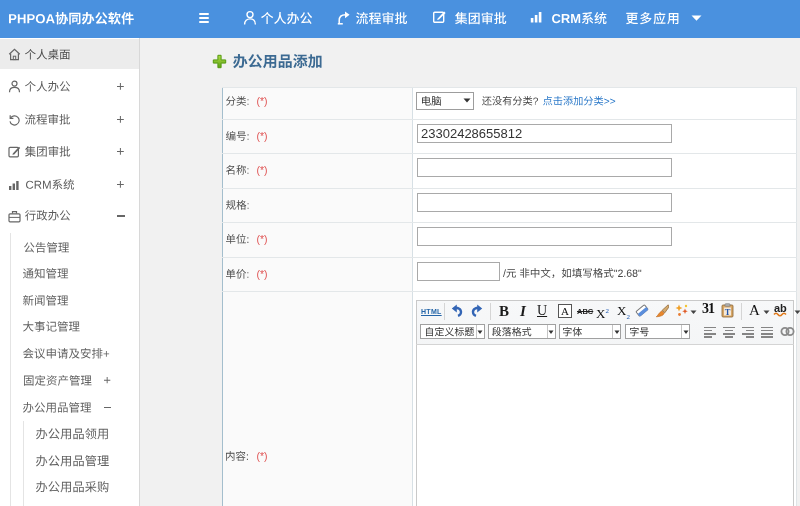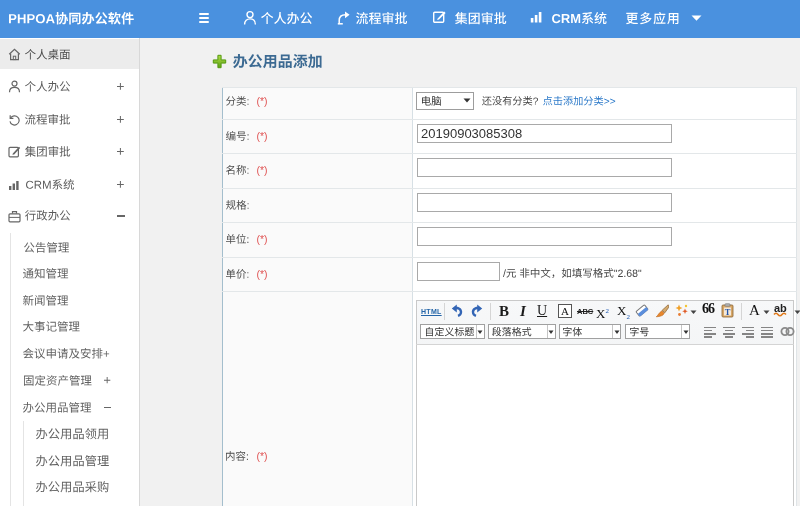--- a/index.html
+++ b/index.html
@@ -201,21 +201,21 @@
 <div style="position:absolute;left:481.24px;top:95.29px;line-height:0;"><svg width="58.05" height="11.41" viewBox="-0.76 -9.57 58.05 11.41">
         <path d="M6.905399999999999 -4.9674C7.6499999999999995 -4.233 8.629199999999999 -3.2129999999999996 9.0984 -2.6111999999999997L9.669599999999999 -3.1517999999999997C9.18 -3.7331999999999996 8.1906 -4.7124 7.456199999999999 -5.4162ZM0.8363999999999999 -7.9967999999999995C1.3973999999999998 -7.466399999999999 2.0808 -6.721799999999999 2.4071999999999996 -6.242399999999999L3.0294 -6.731999999999999C2.6927999999999996 -7.190999999999999 1.9889999999999999 -7.904999999999999 1.428 -8.415ZM3.3149999999999995 -7.8744V-7.109399999999999H6.4056C5.599799999999999 -5.477399999999999 4.3248 -4.079999999999999 2.8661999999999996 -3.1925999999999997C3.0498 -3.0498 3.3353999999999995 -2.7335999999999996 3.4475999999999996 -2.5907999999999998C4.3248 -3.1721999999999997 5.161199999999999 -3.9473999999999996 5.8751999999999995 -4.8552V-0.6731999999999999H6.6606V-5.9772C6.884999999999999 -6.334199999999999 7.0992 -6.721799999999999 7.282799999999999 -7.109399999999999H9.465599999999998V-7.8744ZM2.5296 -5.1102H0.42839999999999995V-4.3553999999999995H1.7645999999999997V-1.1831999999999998C1.3157999999999999 -0.9995999999999999 0.7956 -0.5202 0.24479999999999996 0.09179999999999999L0.816 0.8363999999999999C1.3157999999999999 0.12239999999999998 1.7952 -0.5304 2.1216 -0.5304C2.3459999999999996 -0.5304 2.6927999999999996 -0.16319999999999998 3.1211999999999995 0.12239999999999998C3.8555999999999995 0.5915999999999999 4.7226 0.7038 6.0485999999999995 0.7038C7.078799999999999 0.7038 8.9658 0.6426 9.69 0.5915999999999999C9.7104 0.357 9.832799999999999 -0.051 9.9348 -0.2652C8.904599999999999 -0.153 7.343999999999999 -0.06119999999999999 6.079199999999999 -0.06119999999999999C4.8858 -0.06119999999999999 3.9881999999999995 -0.1326 3.3149999999999995 -0.5711999999999999C2.9579999999999997 -0.7956 2.7234 -0.9995999999999999 2.5296 -1.1219999999999999Z M11.056799999999999 -7.884599999999999C11.678999999999998 -7.537799999999999 12.495 -7.017599999999999 12.902999999999999 -6.7014L13.351799999999999 -7.323599999999999C12.923399999999999 -7.629599999999999 12.097199999999999 -8.109 11.485199999999999 -8.425199999999998ZM10.556999999999999 -5.120399999999999C11.1894 -4.8042 12.025799999999998 -4.3145999999999995 12.443999999999999 -4.0085999999999995L12.872399999999999 -4.640999999999999C12.433799999999998 -4.946999999999999 11.597399999999999 -5.3957999999999995 10.965 -5.681399999999999ZM10.873199999999999 0.17339999999999997 11.515799999999999 0.6629999999999999C12.076799999999999 -0.2754 12.7602 -1.5605999999999998 13.259999999999998 -2.6418L12.698999999999998 -3.1211999999999995C12.137999999999998 -1.9583999999999997 11.3934 -0.6222 10.873199999999999 0.17339999999999997ZM14.738999999999999 -8.2008V-7.0482C14.738999999999999 -6.273 14.524799999999999 -5.406 13.147799999999998 -4.773599999999999C13.300799999999999 -4.6613999999999995 13.565999999999999 -4.3656 13.668 -4.2024C15.167399999999999 -4.9266 15.4836 -6.0485999999999995 15.4836 -7.027799999999999V-7.4868H17.482799999999997V-5.9772C17.482799999999997 -5.120399999999999 17.6562 -4.814399999999999 18.400799999999997 -4.814399999999999C18.543599999999998 -4.814399999999999 19.176 -4.814399999999999 19.3494 -4.814399999999999C19.5738 -4.814399999999999 19.818599999999996 -4.824599999999999 19.9512 -4.8755999999999995C19.930799999999998 -5.0694 19.900199999999998 -5.3957999999999995 19.879799999999996 -5.609999999999999C19.737 -5.5794 19.492199999999997 -5.558999999999999 19.339199999999998 -5.558999999999999C19.176 -5.558999999999999 18.5946 -5.558999999999999 18.4518 -5.558999999999999C18.278399999999998 -5.558999999999999 18.247799999999998 -5.661 18.247799999999998 -5.956799999999999V-8.2008ZM18.1866 -3.3455999999999997C17.799 -2.5601999999999996 17.217599999999997 -1.9175999999999997 16.5138 -1.3973999999999998C15.8202 -1.9379999999999997 15.2694 -2.5907999999999998 14.892 -3.3455999999999997ZM13.678199999999999 -4.0596V-3.3455999999999997H14.331L14.126999999999999 -3.2741999999999996C14.545199999999998 -2.3663999999999996 15.1266 -1.5912 15.860999999999999 -0.9587999999999999C14.973599999999998 -0.43859999999999993 13.953599999999998 -0.09179999999999999 12.9132 0.1122C13.056 0.28559999999999997 13.229399999999998 0.6017999999999999 13.311 0.8058C14.4432 0.5406 15.544799999999999 0.1326 16.493399999999998 -0.46919999999999995C17.350199999999997 0.1326 18.380399999999998 0.5609999999999999 19.553399999999996 0.816C19.6554 0.6017999999999999 19.879799999999996 0.28559999999999997 20.053199999999997 0.1122C18.961799999999997 -0.09179999999999999 17.982599999999998 -0.4488 17.1666 -0.9485999999999999C18.0846 -1.6829999999999998 18.819 -2.6418 19.257599999999996 -3.8759999999999994L18.7476 -4.090199999999999L18.604799999999997 -4.0596Z M24.388199999999998 -8.568C24.2658 -8.129399999999999 24.122999999999998 -7.680599999999999 23.9394 -7.241999999999999H21.0426V-6.528H23.623199999999997C22.970399999999998 -5.1815999999999995 22.032 -3.9372 20.808 -3.1007999999999996C20.950799999999997 -2.9579999999999997 21.1956 -2.6826 21.2976 -2.5092C21.940199999999997 -2.9681999999999995 22.5114 -3.5189999999999997 23.000999999999998 -4.1411999999999995V0.8058H23.755799999999997V-1.2138H28.0296V-0.153C28.0296 0.0 27.978599999999997 0.06119999999999999 27.8052 0.06119999999999999C27.611399999999996 0.07139999999999999 26.989199999999997 0.08159999999999999 26.316 0.051C26.418 0.2652 26.530199999999997 0.5813999999999999 26.570999999999998 0.7853999999999999C27.4482 0.7853999999999999 28.0092 0.7853999999999999 28.345799999999997 0.6731999999999999C28.682399999999998 0.5406 28.784399999999998 0.306 28.784399999999998 -0.14279999999999998V-5.344799999999999H23.827199999999998C24.061799999999998 -5.732399999999999 24.2658 -6.119999999999999 24.449399999999997 -6.528H29.9778V-7.241999999999999H24.755399999999998C24.9084 -7.619399999999999 25.040999999999997 -8.007 25.1634 -8.3844ZM23.755799999999997 -2.9477999999999995H28.0296V-1.8767999999999998H23.755799999999997ZM23.755799999999997 -3.6005999999999996V-4.651199999999999H28.0296V-3.6005999999999996Z M37.4646 -8.3844 36.760799999999996 -8.098799999999999C37.485 -6.589199999999999 38.708999999999996 -4.9266 39.78 -4.0085999999999995C39.93299999999999 -4.212599999999999 40.2084 -4.4982 40.40219999999999 -4.651199999999999C39.34139999999999 -5.4468 38.096999999999994 -7.0074 37.4646 -8.3844ZM33.904799999999994 -8.363999999999999C33.313199999999995 -6.803399999999999 32.2728 -5.385599999999999 31.048799999999996 -4.5084C31.2324 -4.3656 31.569 -4.0698 31.7016 -3.9167999999999994C31.976999999999997 -4.1411999999999995 32.2422 -4.385999999999999 32.5074 -4.6613999999999995V-3.9576H34.476C34.2414 -2.2236 33.6804 -0.6017999999999999 31.262999999999998 0.19379999999999997C31.4364 0.357 31.6404 0.6527999999999999 31.7322 0.8465999999999999C34.3332 -0.09179999999999999 35.0064 -1.9379999999999997 35.2818 -3.9576H38.0562C37.943999999999996 -1.4076 37.791 -0.408 37.535999999999994 -0.14279999999999998C37.434 -0.040799999999999996 37.3116 -0.020399999999999998 37.09739999999999 -0.020399999999999998C36.8628 -0.020399999999999998 36.230399999999996 -0.020399999999999998 35.5674 -0.08159999999999999C35.7102 0.1326 35.802 0.45899999999999996 35.822399999999995 0.6833999999999999C36.464999999999996 0.7242 37.087199999999996 0.7343999999999999 37.434 0.7038C37.7808 0.6731999999999999 38.0154 0.6017999999999999 38.2296 0.34679999999999994C38.5866 -0.051 38.7192 -1.2138 38.8722 -4.345199999999999C38.8824 -4.4472 38.8824 -4.7124 38.8824 -4.7124H32.5584C33.425399999999996 -5.640599999999999 34.1904 -6.834 34.7208 -8.1396Z M48.4092 -8.3844C48.16439999999999 -7.9559999999999995 47.7258 -7.333799999999999 47.379 -6.935999999999999L48.0012 -6.7014C48.368399999999994 -7.068599999999999 48.8274 -7.6091999999999995 49.2048 -8.129399999999999ZM42.6462 -8.047799999999999C43.0746 -7.629599999999999 43.5336 -7.027799999999999 43.727399999999996 -6.629999999999999L44.410799999999995 -6.9666C44.206799999999994 -7.364399999999999 43.727399999999996 -7.945799999999999 43.288799999999995 -8.343599999999999ZM45.492 -8.557799999999999V-6.579H41.5344V-5.8751999999999995H44.879999999999995C44.0436 -5.0184 42.687 -4.304399999999999 41.340599999999995 -3.9881999999999995C41.5038 -3.8351999999999995 41.717999999999996 -3.5496 41.8302 -3.3557999999999995C43.2174 -3.7638 44.59439999999999 -4.569599999999999 45.492 -5.5794V-3.8657999999999997H46.257V-5.3957999999999995C47.5524 -4.7532 49.08239999999999 -3.9167999999999994 49.898399999999995 -3.3863999999999996L50.2758 -4.0188C49.459799999999994 -4.5084 48.0012 -5.263199999999999 46.736399999999996 -5.8751999999999995H50.316599999999994V-6.579H46.257V-8.557799999999999ZM45.5226 -3.6413999999999995C45.471599999999995 -3.2436 45.410399999999996 -2.8764 45.318599999999996 -2.5397999999999996H41.483399999999996V-1.8257999999999999H45.0432C44.533199999999994 -0.8669999999999999 43.503 -0.23459999999999998 41.2692 0.1122C41.412 0.28559999999999997 41.605799999999995 0.612 41.666999999999994 0.816C44.206799999999994 0.36719999999999997 45.339 -0.47939999999999994 45.879599999999996 -1.7543999999999997C46.6752 -0.3162 48.0828 0.49979999999999997 50.14319999999999 0.816C50.235 0.6017999999999999 50.4492 0.2754 50.6226 0.102C48.7662 -0.1122 47.3994 -0.7547999999999999 46.654799999999994 -1.8257999999999999H50.347199999999994V-2.5397999999999996H46.1346C46.2162 -2.8865999999999996 46.2774 -3.2537999999999996 46.328399999999995 -3.6413999999999995Z M56.29423828125 -5.13984375Q56.29423828125 -4.76630859375 56.184667968750006 -4.472460937499999Q56.07509765625 -4.17861328125 55.8708984375 -3.9295898437499996Q55.66669921875 -3.6805664062499996 55.203515625 -3.34189453125L54.805078125 -3.048046875Q54.446484375 -2.7890625 54.27216796875 -2.502685546875Q54.0978515625 -2.21630859375 54.09287109375 -1.8776367187499998H53.2212890625Q53.23125 -2.2212890625 53.328369140625 -2.4802734375Q53.42548828125 -2.7392578125 53.5798828125 -2.9384765625Q53.73427734375 -3.1376953125 53.928515625 -3.2945800781249996Q54.12275390625 -3.4514648437499997 54.32197265625 -3.5934082031249996Q54.52119140625 -3.7353515624999996 54.712939453125 -3.8772949218749995Q54.9046875 -4.01923828125 55.0541015625 -4.1935546875Q55.203515625 -4.36787109375 55.295654296875 -4.58701171875Q55.38779296875 -4.80615234375 55.38779296875 -5.1Q55.38779296875 -5.667773437499999 55.001806640625 -5.996484375Q54.6158203125 -6.3251953125 53.9185546875 -6.3251953125Q53.2212890625 -6.3251953125 52.812890624999994 -5.9765625Q52.4044921875 -5.6279296875 52.334765625 -5.020312499999999L51.418359375 -5.080078125Q51.5478515625 -6.066210937499999 52.1953125 -6.594140625Q52.8427734375 -7.122070312499999 53.90859375 -7.122070312499999Q55.01923828125 -7.122070312499999 55.65673828125 -6.596630859374999Q56.29423828125 -6.07119140625 56.29423828125 -5.13984375ZM53.1814453125 0.0V-1.00107421875H54.15263671875V0.0Z" fill="#444"></path>
       </svg></div>
 <div style="position:absolute;left:541.93px;top:95.29px;line-height:0;"><svg width="74.19" height="11.41" viewBox="-0.57 -9.57 74.19 11.41">
         <path d="M2.4173999999999998 -4.742999999999999H7.751999999999999V-2.9172H2.4173999999999998ZM3.4679999999999995 -1.3055999999999999C3.6005999999999996 -0.6426 3.6821999999999995 0.21419999999999997 3.6821999999999995 0.7242L4.4574 0.6222C4.4472 0.1326 4.345199999999999 -0.714 4.1922 -1.3667999999999998ZM5.5794 -1.2953999999999999C5.8751999999999995 -0.6629999999999999 6.1812 0.19379999999999997 6.293399999999999 0.7038L7.037999999999999 0.5099999999999999C6.9155999999999995 0.0 6.589199999999999 -0.8261999999999999 6.273 -1.4484ZM7.6602 -1.3769999999999998C8.1702 -0.7343999999999999 8.741399999999999 0.17339999999999997 8.975999999999999 0.7343999999999999L9.700199999999999 0.42839999999999995C9.4452 -0.1326 8.853599999999998 -0.9995999999999999 8.343599999999999 -1.6421999999999999ZM1.8054 -1.5809999999999997C1.4891999999999999 -0.8261999999999999 0.9689999999999999 0.0 0.42839999999999995 0.46919999999999995L1.1219999999999999 0.8058C1.6829999999999998 0.2652 2.2032 -0.5915999999999999 2.5296 -1.3871999999999998ZM1.6931999999999998 -5.467199999999999V-2.2032H8.517V-5.467199999999999H5.406V-6.762599999999999H9.281999999999998V-7.4868H5.406V-8.568H4.640999999999999V-5.467199999999999Z M11.709599999999998 -3.0702V0.23459999999999998H18.104999999999997V0.816H18.8904V-3.0702H18.104999999999997V-0.5099999999999999H15.728399999999999V-3.8555999999999995H19.757399999999997V-4.6206H15.728399999999999V-6.2219999999999995H19.053599999999996V-6.986999999999999H15.728399999999999V-8.557799999999999H14.932799999999999V-6.986999999999999H11.617799999999999V-6.2219999999999995H14.932799999999999V-4.6206H10.863V-3.8555999999999995H14.932799999999999V-0.5099999999999999H12.5154V-3.0702Z M24.551399999999997 -2.9477999999999995C24.316799999999997 -2.1725999999999996 23.888399999999997 -1.2852 23.256 -0.7649999999999999L23.817 -0.34679999999999994C24.479999999999997 -0.9383999999999999 24.8982 -1.8971999999999998 25.1532 -2.7131999999999996ZM26.958599999999997 -2.5907999999999998C27.254399999999997 -1.9073999999999998 27.550199999999997 -1.0097999999999998 27.6318 -0.408L28.253999999999998 -0.6426C28.151999999999997 -1.224 27.8664 -2.1113999999999997 27.529799999999998 -2.7845999999999997ZM28.213199999999997 -2.8661999999999996C28.794599999999996 -2.0909999999999997 29.406599999999997 -1.0199999999999998 29.651399999999995 -0.3162L30.293999999999997 -0.6426C30.028799999999997 -1.3463999999999998 29.4168 -2.3766 28.814999999999998 -3.1517999999999997ZM25.836599999999997 -4.0493999999999994V-0.030599999999999995C25.836599999999997 0.09179999999999999 25.7958 0.1326 25.653 0.1326C25.5204 0.1326 25.081799999999998 0.14279999999999998 24.571799999999996 0.12239999999999998C24.6636 0.33659999999999995 24.755399999999998 0.612 24.785999999999998 0.816C25.4694 0.816 25.9182 0.8058 26.193599999999996 0.6935999999999999C26.468999999999998 0.5813999999999999 26.550599999999996 0.37739999999999996 26.550599999999996 -0.020399999999999998V-4.0493999999999994ZM21.267 -7.925399999999999C21.8586 -7.629599999999999 22.572599999999998 -7.150199999999999 22.9092 -6.803399999999999L23.368199999999998 -7.425599999999999C23.0112 -7.762199999999999 22.297199999999997 -8.2008 21.715799999999998 -8.476199999999999ZM20.787599999999998 -5.161199999999999C21.3996 -4.896 22.133999999999997 -4.4574 22.491 -4.130999999999999L22.929599999999997 -4.7532C22.562399999999997 -5.079599999999999 21.828 -5.477399999999999 21.2058 -5.722199999999999ZM21.011999999999997 0.25499999999999995 21.6954 0.6833999999999999C22.144199999999998 -0.2244 22.6542 -1.4178 23.0418 -2.4377999999999997L22.4298 -2.8661999999999996C22.001399999999997 -1.7645999999999997 21.419999999999998 -0.49979999999999997 21.011999999999997 0.25499999999999995ZM23.7354 -7.986599999999999V-7.272599999999999H25.989599999999996C25.877399999999998 -6.803399999999999 25.7244 -6.344399999999999 25.5306 -5.905799999999999H23.266199999999998V-5.1815999999999995H25.1532C24.6432 -4.3553999999999995 23.9394 -3.6413999999999995 22.9908 -3.1721999999999997C23.133599999999998 -3.0294 23.357999999999997 -2.7539999999999996 23.459999999999997 -2.5907999999999998C24.622799999999998 -3.1925999999999997 25.438799999999997 -4.1106 26.009999999999998 -5.1815999999999995H27.295199999999998C27.8664 -4.1616 28.825199999999995 -3.2232 29.804399999999998 -2.7539999999999996C29.916599999999995 -2.9375999999999998 30.151199999999996 -3.2028 30.304199999999998 -3.3455999999999997C29.4576 -3.7025999999999994 28.6314 -4.396199999999999 28.090799999999998 -5.1815999999999995H30.130799999999997V-5.905799999999999H26.3568C26.530199999999997 -6.344399999999999 26.673 -6.803399999999999 26.795399999999997 -7.272599999999999H29.784V-7.986599999999999Z M36.4344 -7.3031999999999995V0.6629999999999999H37.1688V-0.09179999999999999H39.1476V0.5813999999999999H39.9126V-7.3031999999999995ZM37.1688 -0.8261999999999999V-6.558599999999999H39.1476V-0.8261999999999999ZM32.589 -8.4354 32.5788 -6.629999999999999H31.1406V-5.8854H32.5584C32.486999999999995 -3.3149999999999995 32.1708 -1.0506 30.885599999999997 0.29579999999999995C31.079399999999996 0.41819999999999996 31.354799999999997 0.6527999999999999 31.477199999999996 0.8261999999999999C32.8542 -0.6731999999999999 33.2112 -3.1211999999999995 33.303 -5.8854H34.85339999999999C34.7718 -1.9583999999999997 34.68 -0.5609999999999999 34.465799999999994 -0.2652C34.373999999999995 -0.1326 34.272 -0.09179999999999999 34.119 -0.102C33.935399999999994 -0.102 33.4968 -0.102 33.017399999999995 -0.14279999999999998C33.15 0.07139999999999999 33.221399999999996 0.3978 33.2418 0.6222C33.7008 0.6527999999999999 34.169999999999995 0.6629999999999999 34.4556 0.6222C34.7514 0.5813999999999999 34.9452 0.4895999999999999 35.1288 0.2244C35.445 -0.21419999999999997 35.5164 -1.7033999999999998 35.598 -6.242399999999999C35.598 -6.3546 35.598 -6.629999999999999 35.598 -6.629999999999999H33.3234L33.343799999999995 -8.4354Z M47.66459999999999 -8.3844 46.9608 -8.098799999999999C47.684999999999995 -6.589199999999999 48.909 -4.9266 49.98 -4.0085999999999995C50.132999999999996 -4.212599999999999 50.4084 -4.4982 50.602199999999996 -4.651199999999999C49.541399999999996 -5.4468 48.297 -7.0074 47.66459999999999 -8.3844ZM44.1048 -8.363999999999999C43.5132 -6.803399999999999 42.4728 -5.385599999999999 41.248799999999996 -4.5084C41.432399999999994 -4.3656 41.769 -4.0698 41.901599999999995 -3.9167999999999994C42.177 -4.1411999999999995 42.4422 -4.385999999999999 42.7074 -4.6613999999999995V-3.9576H44.675999999999995C44.441399999999994 -2.2236 43.880399999999995 -0.6017999999999999 41.462999999999994 0.19379999999999997C41.636399999999995 0.357 41.840399999999995 0.6527999999999999 41.932199999999995 0.8465999999999999C44.533199999999994 -0.09179999999999999 45.206399999999995 -1.9379999999999997 45.4818 -3.9576H48.25619999999999C48.144 -1.4076 47.991 -0.408 47.736 -0.14279999999999998C47.634 -0.040799999999999996 47.511599999999994 -0.020399999999999998 47.297399999999996 -0.020399999999999998C47.062799999999996 -0.020399999999999998 46.4304 -0.020399999999999998 45.767399999999995 -0.08159999999999999C45.910199999999996 0.1326 46.001999999999995 0.45899999999999996 46.0224 0.6833999999999999C46.665 0.7242 47.2872 0.7343999999999999 47.634 0.7038C47.980799999999995 0.6731999999999999 48.215399999999995 0.6017999999999999 48.42959999999999 0.34679999999999994C48.78659999999999 -0.051 48.9192 -1.2138 49.072199999999995 -4.345199999999999C49.08239999999999 -4.4472 49.08239999999999 -4.7124 49.08239999999999 -4.7124H42.758399999999995C43.6254 -5.640599999999999 44.3904 -6.834 44.9208 -8.1396Z M58.6092 -8.3844C58.364399999999996 -7.9559999999999995 57.9258 -7.333799999999999 57.579 -6.935999999999999L58.2012 -6.7014C58.5684 -7.068599999999999 59.0274 -7.6091999999999995 59.4048 -8.129399999999999ZM52.8462 -8.047799999999999C53.2746 -7.629599999999999 53.7336 -7.027799999999999 53.9274 -6.629999999999999L54.6108 -6.9666C54.4068 -7.364399999999999 53.9274 -7.945799999999999 53.4888 -8.343599999999999ZM55.692 -8.557799999999999V-6.579H51.7344V-5.8751999999999995H55.08C54.2436 -5.0184 52.887 -4.304399999999999 51.5406 -3.9881999999999995C51.7038 -3.8351999999999995 51.918 -3.5496 52.0302 -3.3557999999999995C53.4174 -3.7638 54.794399999999996 -4.569599999999999 55.692 -5.5794V-3.8657999999999997H56.457V-5.3957999999999995C57.7524 -4.7532 59.282399999999996 -3.9167999999999994 60.0984 -3.3863999999999996L60.4758 -4.0188C59.6598 -4.5084 58.2012 -5.263199999999999 56.9364 -5.8751999999999995H60.5166V-6.579H56.457V-8.557799999999999ZM55.7226 -3.6413999999999995C55.6716 -3.2436 55.6104 -2.8764 55.5186 -2.5397999999999996H51.6834V-1.8257999999999999H55.2432C54.7332 -0.8669999999999999 53.703 -0.23459999999999998 51.4692 0.1122C51.612 0.28559999999999997 51.8058 0.612 51.867 0.816C54.4068 0.36719999999999997 55.539 -0.47939999999999994 56.0796 -1.7543999999999997C56.8752 -0.3162 58.2828 0.49979999999999997 60.343199999999996 0.816C60.435 0.6017999999999999 60.6492 0.2754 60.8226 0.102C58.9662 -0.1122 57.5994 -0.7547999999999999 56.8548 -1.8257999999999999H60.5472V-2.5397999999999996H56.3346C56.4162 -2.8865999999999996 56.4774 -3.2537999999999996 56.5284 -3.6413999999999995Z M61.70302734375 -0.7669921875V-1.5290039062499998L65.97626953125 -3.3568359374999996L61.70302734375 -5.1796875V-5.9466796875L66.65859375000001 -3.86484375V-2.84384765625Z M67.65966796875001 -0.7669921875V-1.5290039062499998L71.93291015625 -3.3568359374999996L67.65966796875001 -5.1796875V-5.9466796875L72.61523437500001 -3.86484375V-2.84384765625Z" fill="#2877c8"></path>
       </svg></div>
 <div style="position:absolute;left:416.5px;top:123.5px;width:255.0px;height:19.0px;background:#fff;border:1px solid #a9a9a9;box-sizing:border-box"></div>
 <div style="position:absolute;left:416.5px;top:158.0px;width:255.0px;height:19.0px;background:#fff;border:1px solid #a9a9a9;box-sizing:border-box"></div>
 <div style="position:absolute;left:416.5px;top:192.5px;width:255.0px;height:19.0px;background:#fff;border:1px solid #a9a9a9;box-sizing:border-box"></div>
 <div style="position:absolute;left:416.5px;top:227.0px;width:255.0px;height:19.0px;background:#fff;border:1px solid #a9a9a9;box-sizing:border-box"></div>
-<div style="position:absolute;left:421.0px;top:125.5px;font-size:13px;color:#333;line-height:15px">20190903085308</div>
+<div style="position:absolute;left:421.0px;top:125.5px;font-size:13px;color:#333;line-height:15px">23302428655812</div>
 <div style="position:absolute;left:416.5px;top:261.5px;width:83.0px;height:19.0px;background:#fff;border:1px solid #a9a9a9;box-sizing:border-box"></div>
 <div style="position:absolute;left:502.00px;top:267.49px;line-height:0;"><svg width="140.28" height="12.02" viewBox="-1.00 -9.89 140.28 12.02">
         <path d="M0.0 0.1025390625 2.107177734375 -7.6083984375H2.917236328125L0.83056640625 0.1025390625Z M4.460736328125 -8.001000000000001V-7.245H11.915736328125V-8.001000000000001ZM3.536736328125 -5.061V-4.284000000000001H6.214236328125001C6.056736328125 -2.3205 5.668236328125 -0.651 3.421236328125 0.1995C3.599736328125 0.34650000000000003 3.830736328125 0.63 3.914736328125 0.8085C6.361236328125001 -0.168 6.865236328125 -2.0265 7.0542363281250005 -4.284000000000001H9.038736328125001V-0.525C9.038736328125001 0.3885 9.290736328125 0.651 10.235736328125 0.651C10.435236328125 0.651 11.548236328125 0.651 11.758236328125001 0.651C12.671736328125 0.651 12.881736328125001 0.1575 12.976236328125001 -1.6485C12.755736328125 -1.701 12.419736328125001 -1.848 12.230736328125001 -1.995C12.199236328125 -0.378 12.125736328125 -0.0945 11.695236328125 -0.0945C11.443236328125 -0.0945 10.519236328125 -0.0945 10.330236328125 -0.0945C9.920736328125 -0.0945 9.836736328125 -0.1575 9.836736328125 -0.5355000000000001V-4.284000000000001H12.808236328125V-5.061Z M22.41397265625 -8.7675V0.8400000000000001H23.22247265625V-1.6800000000000002H26.39347265625V-2.4570000000000003H23.22247265625V-4.1055H25.99447265625V-4.851H23.22247265625V-6.447H26.21497265625V-7.213500000000001H23.22247265625V-8.7675ZM16.92247265625 -2.4675000000000002V-1.6905000000000001H20.04097265625V0.8295H20.84947265625V-8.778H20.04097265625V-7.224H17.16397265625V-6.447H20.04097265625V-4.8615H17.33197265625V-4.1055H20.04097265625V-2.4675000000000002Z M31.64347265625 -8.82V-6.9405H27.84247265625V-1.953H28.62997265625V-2.604H31.64347265625V0.8295H32.47297265625V-2.604H35.49697265625V-2.0055H36.305472656250004V-6.9405H32.47297265625V-8.82ZM28.62997265625 -3.3810000000000002V-6.174H31.64347265625V-3.3810000000000002ZM35.49697265625 -3.3810000000000002H32.47297265625V-6.174H35.49697265625Z M41.77597265625 -8.6415C42.09097265625 -8.127 42.42697265625 -7.423500000000001 42.55297265625 -6.993L43.42447265625 -7.2765C43.27747265625 -7.707000000000001 42.90997265625 -8.3895 42.59497265625 -8.893500000000001ZM37.85947265625 -6.972V-6.195H39.49747265625C40.11697265625 -4.599 40.94647265625 -3.2235 42.02797265625 -2.1C40.87297265625 -1.1340000000000001 39.45547265625 -0.42000000000000004 37.71247265625 0.07350000000000001C37.86997265625 0.2625 38.12197265625 0.63 38.20597265625 0.8190000000000001C39.95947265625 0.252 41.41897265625 -0.504 42.60547265625 -1.5330000000000001C43.79197265625 -0.48300000000000004 45.21997265625 0.29400000000000004 46.94197265625 0.7665000000000001C47.07847265625 0.546 47.30947265625 0.21000000000000002 47.48797265625 0.042C45.80797265625 -0.378 44.379972656250004 -1.1235000000000002 43.21447265625 -2.1105C44.27497265625 -3.192 45.08347265625 -4.5360000000000005 45.692472656250004 -6.195H47.35147265625V-6.972ZM42.62647265625 -2.6565000000000003C41.63947265625 -3.6540000000000004 40.86247265625 -4.851 40.31647265625 -6.195H44.79997265625C44.27497265625 -4.7775 43.55047265625 -3.612 42.62647265625 -2.6565000000000003Z M49.48297265625 1.1235000000000002C50.58547265625 0.7350000000000001 51.29947265625 -0.126 51.29947265625 -1.26C51.29947265625 -1.995 50.98447265625 -2.4675000000000002 50.40697265625 -2.4675000000000002C49.97647265625 -2.4675000000000002 49.60897265625 -2.205 49.60897265625 -1.7115C49.60897265625 -1.218 49.96597265625 -0.9660000000000001 50.39647265625 -0.9660000000000001L50.57497265625 -0.9870000000000001C50.52247265625 -0.2625 50.06047265625 0.231 49.25197265625 0.5670000000000001Z M62.52397265625 -5.9325C62.36647265625 -4.473 62.04097265625 -3.2760000000000002 61.55797265625 -2.3415000000000004C61.11697265625 -2.688 60.64447265625 -3.0450000000000004 60.20347265625 -3.3600000000000003C60.42397265625 -4.1055 60.65497265625 -5.008500000000001 60.86497265625 -5.9325ZM59.33197265625 -3.0660000000000003C59.91997265625 -2.6565000000000003 60.56047265625 -2.1525000000000003 61.15897265625 -1.659C60.54997265625 -0.7665000000000001 59.77297265625 -0.168 58.82797265625 0.1995C58.99597265625 0.35700000000000004 59.19547265625 0.6615000000000001 59.31097265625 0.8505C60.29797265625 0.40950000000000003 61.11697265625 -0.2205 61.75747265625 -1.1340000000000001C62.18797265625 -0.7455 62.555472656250004 -0.36750000000000005 62.81797265625 -0.052500000000000005L63.35347265625 -0.7035C63.06997265625 -1.0290000000000001 62.66047265625 -1.4280000000000002 62.18797265625 -1.8270000000000002C62.80747265625 -3.003 63.20647265625 -4.557 63.36397265625 -6.604500000000001L62.87047265625 -6.6885L62.72347265625 -6.6675H61.02247265625C61.16947265625 -7.392 61.29547265625 -8.106 61.38997265625 -8.757L60.60247265625 -8.8095C60.52897265625 -8.148 60.40297265625 -7.413 60.25597265625 -6.6675H58.82797265625V-5.9325H60.09847265625C59.86747265625 -4.851 59.58397265625 -3.822 59.33197265625 -3.0660000000000003ZM63.92047265625 -7.686000000000001V0.5775H64.67647265625V-0.2205H67.24897265625V0.40950000000000003H68.03647265625V-7.686000000000001ZM64.67647265625 -0.9660000000000001V-6.9405H67.24897265625V-0.9660000000000001Z M76.17397265625 -0.6405000000000001C76.88797265625 -0.21000000000000002 77.80147265625 0.42000000000000004 78.24247265625 0.8400000000000001L78.76747265624999 0.29400000000000004C78.30547265625 -0.1155 77.38147265625 -0.7245 76.66747265625 -1.1235000000000002ZM74.46247265625 -1.1235000000000002C73.95847265625 -0.6405000000000001 72.97147265625 -0.063 72.18397265625 0.29400000000000004C72.34147265625 0.441 72.56197265625 0.6825 72.67747265625 0.8400000000000001C73.46497265625 0.462 74.47297265625 -0.126 75.13447265625 -0.6615000000000001ZM75.24997265625 -8.8095C75.21847265625 -8.526 75.17647265625 -8.190000000000001 75.11347265625 -7.843500000000001H72.76147265625V-7.192500000000001H74.99797265625L74.85097265625001 -6.4995H73.29697265625V-1.8270000000000002H72.35197265625V-1.1340000000000001H78.91447265625V-1.8270000000000002H77.95897265625V-6.4995H75.55447265625L75.74347265625 -7.192500000000001H78.63097265625V-7.843500000000001H75.89047265625L76.08997265625 -8.757ZM73.98997265625 -1.8270000000000002V-2.52H77.23447265625V-1.8270000000000002ZM73.98997265625 -4.788H77.23447265625V-4.158H73.98997265625ZM73.98997265625 -5.271V-5.9325H77.23447265625V-5.271ZM73.98997265625 -3.6750000000000003H77.23447265625V-3.024H73.98997265625ZM69.19147265625 -1.4280000000000002 69.47497265625 -0.6405000000000001C70.33597265625 -0.9870000000000001 71.40697265625 -1.4385000000000001 72.43597265625 -1.8795000000000002L72.30997265625 -2.583L71.19697265625 -2.1525000000000003V-5.5440000000000005H72.40447265625V-6.2895H71.19697265625V-8.694H70.45147265625V-6.2895H69.25447265625V-5.5440000000000005H70.45147265625V-1.8690000000000002C69.97897265625 -1.6905000000000001 69.53797265625 -1.5435 69.19147265625 -1.4280000000000002Z M80.15347265625 -8.253V-6.195H80.94097265625V-7.518000000000001H88.20697265625V-6.195H89.01547265625V-8.253ZM80.28997265625 -2.2155V-1.491H86.24347265625V-2.2155ZM82.48447265625 -7.308000000000001C82.25347265625 -6.069 81.87547265625 -4.3575 81.59197265625 -3.3495000000000004H87.15697265625C86.95747265625 -1.2810000000000001 86.72647265625 -0.378 86.42197265625 -0.1155C86.30647265625 -0.0105 86.18047265625 0.0 85.93897265625 0.0C85.66597265625 0.0 84.96247265625 -0.0105 84.22747265625 -0.07350000000000001C84.37447265625 0.1365 84.46897265625 0.4515 84.48997265625 0.672C85.17247265625 0.7140000000000001 85.85497265625 0.7245 86.20147265625 0.7035C86.60047265625 0.6825 86.84197265625 0.609 87.08347265625 0.36750000000000005C87.49297265625 -0.0315 87.72397265625 -1.0815000000000001 87.97597265625001 -3.696C87.99697265625 -3.8115 88.00747265625 -4.0635 88.00747265625 -4.0635H82.58947265625L82.89397265625 -5.397H87.72397265625V-6.090000000000001H83.04097265625L83.27197265625 -7.224Z M95.87197265625 -7.003500000000001H98.17147265625C97.85647265625 -6.3420000000000005 97.42597265625 -5.7330000000000005 96.92197265625 -5.208C96.41797265625 -5.7225 96.02947265625 -6.2685 95.74597265625 -6.804ZM91.95547265625 -8.82V-6.573H90.38047265625V-5.827500000000001H91.86097265625C91.53547265625 -4.3785 90.83197265625 -2.73 90.12847265625 -1.8375000000000001C90.26497265625 -1.659 90.46447265625 -1.3545 90.53797265625 -1.1445C91.06297265625 -1.8375000000000001 91.56697265625 -2.982 91.95547265625 -4.1685V0.8295H92.70097265625V-4.4625C93.02647265625001 -4.000500000000001 93.39397265625 -3.4335 93.56197265625 -3.1395000000000004L94.03447265625 -3.7380000000000004C93.84547265625 -4.011 92.98447265625 -5.0505 92.70097265625 -5.3655V-5.827500000000001H93.89797265625L93.64597265625 -5.617500000000001C93.82447265625 -5.4915 94.12897265625 -5.218500000000001 94.26547265625 -5.082000000000001C94.62247265625 -5.397 94.97947265625 -5.775 95.30497265625 -6.195C95.58847265625 -5.7015 95.95597265625 -5.197500000000001 96.40747265625001 -4.7250000000000005C95.51497265625 -3.9585000000000004 94.46497265625 -3.3915 93.41497265625 -3.0555000000000003C93.57247265625 -2.898 93.77197265625 -2.604 93.86647265625 -2.415C94.13947265625 -2.52 94.41247265625 -2.625 94.68547265625 -2.7510000000000003V0.8505H95.42047265625V0.3885H98.34997265625V0.8085H99.11647265625V-2.835L99.59947265625 -2.6460000000000004C99.71497265625 -2.8455000000000004 99.93547265625 -3.1500000000000004 100.09297265625 -3.3075C99.05347265625 -3.6225 98.17147265625 -4.1160000000000005 97.45747265625 -4.7145C98.19247265625 -5.481000000000001 98.79097265625 -6.405 99.16897265625 -7.4865L98.67547265625001 -7.7175L98.52847265625 -7.686000000000001H96.26047265625C96.42847265625 -7.990500000000001 96.57547265625 -8.3055 96.70147265625 -8.631L95.94547265625 -8.8305C95.53597265625 -7.7595 94.85347265625 -6.7305 94.06597265625 -5.985V-6.573H92.70097265625V-8.82ZM95.42047265625 -0.3045V-2.331H98.34997265625V-0.3045ZM95.19997265625 -3.0135C95.81947265625 -3.3390000000000004 96.39697265625 -3.7380000000000004 96.93247265625 -4.210500000000001C97.44697265625 -3.7590000000000003 98.04547265625 -3.3495000000000004 98.72797265625 -3.0135Z M107.77897265625 -8.3055C108.32497265625 -7.9275 108.97597265625001 -7.3605 109.29097265625 -6.982500000000001L109.83697265625 -7.476000000000001C109.52197265625 -7.843500000000001 108.84997265625 -8.379000000000001 108.31447265625 -8.746500000000001ZM106.26697265625 -8.778C106.26697265625 -8.127 106.28797265625 -7.4865 106.31947265625 -6.8565000000000005H100.91197265625V-6.090000000000001H106.37197265625C106.64497265625 -2.184 107.52697265625 0.8610000000000001 109.24897265625 0.8610000000000001C110.05747265625 0.8610000000000001 110.35147265625 0.3255 110.48797265625001 -1.512C110.26747265624999 -1.596 109.97347265625 -1.7745000000000002 109.79497265625 -1.953C109.72147265625 -0.546 109.60597265625 0.042 109.31197265625 0.042C108.27247265625 0.042 107.45347265625 -2.5305 107.19097265625 -6.090000000000001H110.27797265625V-6.8565000000000005H107.14897265625C107.11747265625 -7.476000000000001 107.10697265625001 -8.1165 107.10697265625001 -8.778ZM100.95397265625 -0.252 101.20597265625 0.525C102.54997265625 0.231 104.48197265625 -0.21000000000000002 106.26697265625 -0.63L106.20397265625 -1.344L103.95697265625 -0.8610000000000001V-3.7590000000000003H105.92047265625V-4.5255H101.27947265625V-3.7590000000000003H103.16947265625V-0.7035Z M114.0029296875 -4.95263671875H113.27490234375L113.17236328125 -7.223876953125H114.11572265625ZM112.111083984375 -4.95263671875H111.38818359375L111.280517578125 -7.223876953125H112.223876953125Z M115.08984375 0.0V-0.651123046875Q115.351318359375 -1.2509765625 115.7281494140625 -1.7098388671875Q116.10498046875 -2.168701171875 116.520263671875 -2.5404052734375Q116.935546875 -2.912109375 117.3431396484375 -3.22998046875Q117.750732421875 -3.5478515625 118.078857421875 -3.86572265625Q118.406982421875 -4.18359375 118.6094970703125 -4.5322265625Q118.81201171875 -4.880859375 118.81201171875 -5.32177734375Q118.81201171875 -5.91650390625 118.46337890625 -6.24462890625Q118.11474609375 -6.57275390625 117.494384765625 -6.57275390625Q116.90478515625 -6.57275390625 116.5228271484375 -6.2523193359375Q116.140869140625 -5.931884765625 116.07421875 -5.3525390625L115.130859375 -5.439697265625Q115.2333984375 -6.30615234375 115.8665771484375 -6.81884765625Q116.499755859375 -7.33154296875 117.494384765625 -7.33154296875Q118.58642578125 -7.33154296875 119.1734619140625 -6.8162841796875Q119.760498046875 -6.301025390625 119.760498046875 -5.3525390625Q119.760498046875 -4.93212890625 119.5682373046875 -4.516845703125Q119.3759765625 -4.1015625 118.99658203125 -3.686279296875Q118.6171875 -3.27099609375 117.545654296875 -2.3994140625Q116.9560546875 -1.91748046875 116.607421875 -1.5303955078125Q116.2587890625 -1.143310546875 116.10498046875 -0.784423828125H119.873291015625V0.0Z M121.360107421875 0.0V-1.122802734375H122.35986328125V0.0Z M128.69677734375 -2.363525390625Q128.69677734375 -1.22021484375 128.076416015625 -0.558837890625Q127.4560546875 0.1025390625 126.364013671875 0.1025390625Q125.143798828125 0.1025390625 124.497802734375 -0.804931640625Q123.851806640625 -1.71240234375 123.851806640625 -3.4453125Q123.851806640625 -5.32177734375 124.5234375 -6.32666015625Q125.195068359375 -7.33154296875 126.435791015625 -7.33154296875Q128.0712890625 -7.33154296875 128.496826171875 -5.860107421875L127.614990234375 -5.701171875Q127.34326171875 -6.5830078125 126.425537109375 -6.5830078125Q125.635986328125 -6.5830078125 125.2027587890625 -5.8472900390625Q124.76953125 -5.111572265625 124.76953125 -3.717041015625Q125.020751953125 -4.18359375 125.47705078125 -4.4271240234375Q125.933349609375 -4.670654296875 126.52294921875 -4.670654296875Q127.522705078125 -4.670654296875 128.1097412109375 -4.045166015625Q128.69677734375 -3.419677734375 128.69677734375 -2.363525390625ZM127.758544921875 -2.322509765625Q127.758544921875 -3.10693359375 127.3740234375 -3.532470703125Q126.989501953125 -3.9580078125 126.302490234375 -3.9580078125Q125.656494140625 -3.9580078125 125.2591552734375 -3.5811767578125Q124.86181640625 -3.204345703125 124.86181640625 -2.54296875Q124.86181640625 -1.707275390625 125.2745361328125 -1.174072265625Q125.687255859375 -0.640869140625 126.333251953125 -0.640869140625Q126.999755859375 -0.640869140625 127.379150390625 -1.0894775390625Q127.758544921875 -1.5380859375 127.758544921875 -2.322509765625Z M134.54150390625 -2.014892578125Q134.54150390625 -1.01513671875 133.90576171875 -0.456298828125Q133.27001953125 0.1025390625 132.08056640625 0.1025390625Q130.921875 0.1025390625 130.2681884765625 -0.446044921875Q129.614501953125 -0.99462890625 129.614501953125 -2.004638671875Q129.614501953125 -2.712158203125 130.01953125 -3.194091796875Q130.424560546875 -3.676025390625 131.05517578125 -3.778564453125V-3.799072265625Q130.465576171875 -3.9375 130.1246337890625 -4.39892578125Q129.78369140625 -4.8603515625 129.78369140625 -5.480712890625Q129.78369140625 -6.30615234375 130.4014892578125 -6.81884765625Q131.019287109375 -7.33154296875 132.06005859375 -7.33154296875Q133.12646484375 -7.33154296875 133.7442626953125 -6.8291015625Q134.362060546875 -6.32666015625 134.362060546875 -5.470458984375Q134.362060546875 -4.85009765625 134.0185546875 -4.388671875Q133.675048828125 -3.92724609375 133.080322265625 -3.809326171875V-3.788818359375Q133.7724609375 -3.676025390625 134.156982421875 -3.2017822265625Q134.54150390625 -2.7275390625 134.54150390625 -2.014892578125ZM133.4033203125 -5.419189453125Q133.4033203125 -6.64453125 132.06005859375 -6.64453125Q131.408935546875 -6.64453125 131.0679931640625 -6.3369140625Q130.72705078125 -6.029296875 130.72705078125 -5.419189453125Q130.72705078125 -4.798828125 131.0782470703125 -4.4732666015625Q131.429443359375 -4.147705078125 132.0703125 -4.147705078125Q132.721435546875 -4.147705078125 133.0623779296875 -4.4476318359375Q133.4033203125 -4.74755859375 133.4033203125 -5.419189453125ZM133.582763671875 -2.10205078125Q133.582763671875 -2.773681640625 133.182861328125 -3.1146240234375Q132.782958984375 -3.45556640625 132.06005859375 -3.45556640625Q131.357666015625 -3.45556640625 130.962890625 -3.0889892578125Q130.568115234375 -2.722412109375 130.568115234375 -2.08154296875Q130.568115234375 -0.589599609375 132.0908203125 -0.589599609375Q132.844482421875 -0.589599609375 133.213623046875 -0.9510498046875Q133.582763671875 -1.3125 133.582763671875 -2.10205078125Z M138.166259765625 -4.95263671875H137.438232421875L137.335693359375 -7.223876953125H138.279052734375ZM136.2744140625 -4.95263671875H135.551513671875L135.44384765625 -7.223876953125H136.38720703125Z" fill="#444"></path>
       </svg></div>
 <div style="position:absolute;left:415.5px;top:300.0px;width:378.0px;height:206.0px;border:1px solid #c9c9c9;border-bottom:none;box-sizing:border-box;background:linear-gradient(#f7f8f9,#e9ebed)"></div>
 <div style="position:absolute;left:416.5px;top:345.0px;width:376.0px;height:161.0px;background:#fff"></div>
 <div style="position:absolute;left:415.5px;top:344.0px;width:378.0px;height:1.0px;background:#d4d4d4"></div>
 <div style="position:absolute;left:421.0px;top:307.0px;font-size:7px;font-weight:bold;color:#2465a8;letter-spacing:0.3px;line-height:9px;text-decoration:underline">HTML</div>
 <div style="position:absolute;left:444.0px;top:303.0px;width:1.0px;height:17.0px;background:#d5d5d5"></div>
 <div style="position:absolute;left:451.0px;top:303.5px;line-height:0"><svg width="12.0" height="14.0" viewBox="0 0 12.0 14.0">
@@ -247,21 +247,21 @@
       </svg></div>
 <div style="position:absolute;left:675.0px;top:303.5px;line-height:0"><svg width="14.0" height="14.0" viewBox="0 0 14.0 14.0">
         <path d="M4,0.5 L5,3 L7.5,4 L5,5 L4,7.5 L3,5 L0.5,4 L3,3 Z" fill="#f0a028"></path>
         <path d="M10,4.5 L10.8,6.5 L12.8,7.3 L10.8,8.1 L10,10 L9.2,8.1 L7.2,7.3 L9.2,6.5 Z" fill="#e05c28"></path>
         <circle cx="11" cy="2" r="1.2" fill="#f4c430"></circle>
         <circle cx="4.5" cy="10.5" r="1.4" fill="#e87c30"></circle>
       </svg></div>
 <div style="position:absolute;left:690.0px;top:309.0px;line-height:0"><svg width="7.0" height="4.5" viewBox="0 0 7.0 4.5">
         <path d="M0.5,0.5 L6.5,0.5 L3.5,4 Z" fill="#444"></path>
       </svg></div>
-<div style="position:absolute;left:702.0px;top:301.0px;font-family:'Liberation Serif',serif;font-size:14px;font-weight:bold;color:#111;letter-spacing:-1px;line-height:16px">66</div>
+<div style="position:absolute;left:702.0px;top:301.0px;font-family:'Liberation Serif',serif;font-size:14px;font-weight:bold;color:#111;letter-spacing:-1px;line-height:16px">31</div>
 <div style="position:absolute;left:721.0px;top:303.0px;line-height:0"><svg width="13.0" height="15.0" viewBox="0 0 13.0 15.0">
         <rect x="1" y="2" width="11" height="12" rx="1" fill="#d8a868" stroke="#8a6230" stroke-width="0.8"></rect>
         <rect x="4" y="0.7" width="5" height="2.6" rx="0.8" fill="#b0b0b0" stroke="#777" stroke-width="0.6"></rect>
         <rect x="3" y="4.5" width="7" height="8" fill="#f4e8d8"></rect>
         <text x="6.5" y="11.5" font-family="Liberation Serif" font-size="8.5" font-weight="bold" text-anchor="middle" fill="#2255aa">T</text>
       </svg></div>
 <div style="position:absolute;left:741.0px;top:303.0px;width:1.0px;height:17.0px;background:#d5d5d5"></div>
 <div style="position:absolute;left:749.0px;top:302.0px;font-family:'Liberation Serif',serif;font-size:15px;color:#111;line-height:17px">A</div>
 <div style="position:absolute;left:762.5px;top:309.0px;line-height:0"><svg width="7.0" height="4.5" viewBox="0 0 7.0 4.5">
         <path d="M0.5,0.5 L6.5,0.5 L3.5,4 Z" fill="#444"></path>

